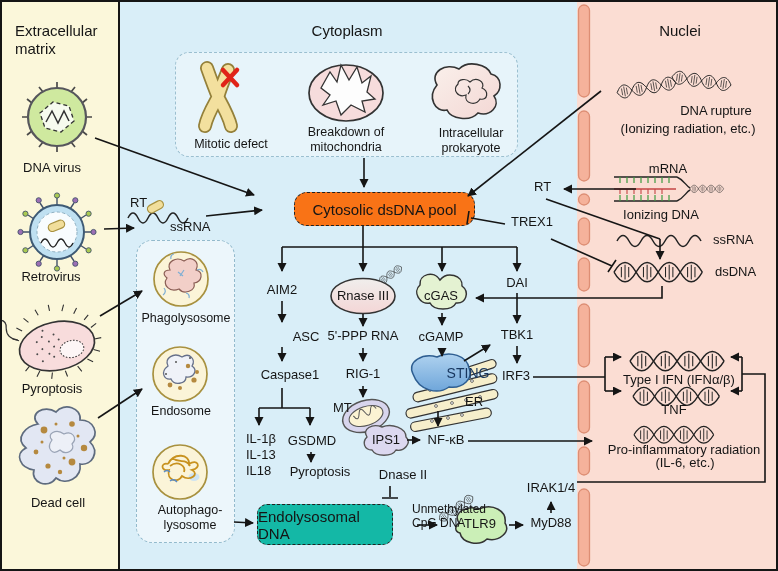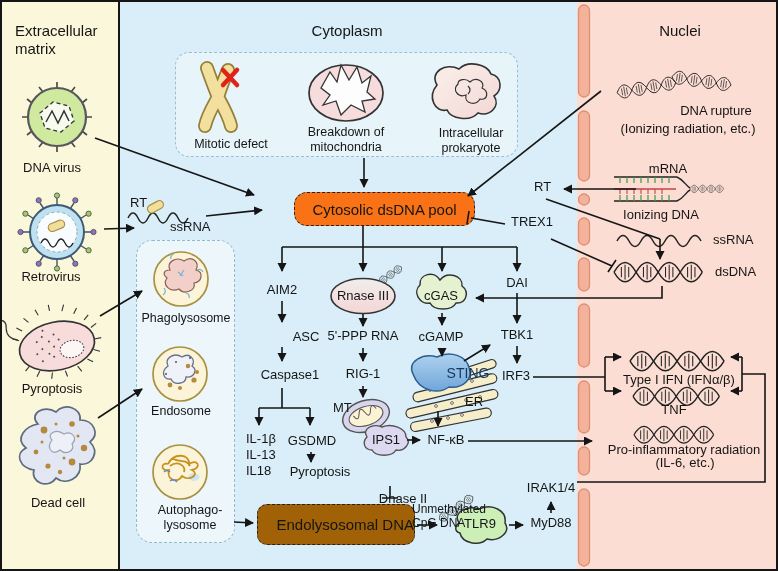--- a/index.html
+++ b/index.html
@@ -10,21 +10,21 @@
   .bg-mid{left:120px;width:457px;background:#D9EEF8;}
   .bg-right{left:577px;width:201px;background:#FBDDD3;}
   .frame{position:absolute;inset:0;border:2px solid #151515;z-index:40;pointer-events:none;}
   .box{position:absolute;z-index:1;box-sizing:border-box;}
   .topbox{left:175px;top:52px;width:343px;height:105px;background:#E7F4FA;
           border:1.4px dashed #9BBFD0;border-radius:14px;}
   .orgbox{left:136px;top:240px;width:99px;height:303px;background:#ECF6FB;
           border:1.4px dashed #93BACC;border-radius:16px;}
   .poolbox{left:272px;top:192px;width:181px;height:34px;background:#f97316;
            border:1.6px dashed #222;border-radius:13px;display:flex;align-items:center;justify-content:center;margin-left:22px;}
-  .endobox{left:257px;top:504px;width:158px;height:41px;background:#a16207;
+  .endobox{left:257px;top:504px;width:136px;height:41px;background:#14b8a6;
            border:1.6px dashed #222;border-radius:10px;display:flex;align-items:center;justify-content:flex-end;}
   .layer{position:absolute;left:0;top:0;z-index:2;}
   .lbl{position:absolute;z-index:3;font-size:13px;line-height:1.15;white-space:nowrap;color:#151515;}
   .c{transform:translateX(-50%);text-align:center;}
   .title{font-weight:normal;font-size:15px;}
   .sm{font-size:12px;}
   .md{font-size:12.5px;}
   .big{font-size:15px;}
   .two{white-space:normal;line-height:1.18;}
   .sting-t{color:#17365E;font-size:14px;margin-left:28px;}
@@ -373,21 +373,21 @@
   <div class="lbl c" style="left:517px;top:328px;">TBK1</div>
   <div class="lbl c" style="left:516px;top:369px;">IRF3</div>
 
   <div class="lbl c md" style="left:186px;top:311px;">Phagolysosome</div>
   <div class="lbl c md" style="left:181px;top:404px;">Endosome</div>
   <div class="lbl c md two" style="left:190px;top:503px;">
     <div>Autophago-</div>
     <div>lysosome</div>
   </div>
 
-  <div class="lbl c" style="left:391px;top:492px;padding-left:24px;">Dnase II</div>
+  <div class="lbl c" style="left:391px;top:468px;padding-left:24px;">Dnase II</div>
   <div class="lbl sm two" style="left:412px;top:476px;margin-top:26px;">
     <div>Unmethylated</div>
     <div>CpG DNA</div>
   </div>
   <div class="lbl c" style="left:480px;top:517px;">TLR9</div>
   <div class="lbl c" style="left:551px;top:516px;">MyD88</div>
   <div class="lbl c" style="left:551px;top:481px;">IRAK1/4</div>
 
   <div class="lbl c title" style="left:680px;top:22px;">Nuclei</div>
   <div class="lbl c" style="left:680px;top:104px;margin-left:36px;">DNA rupture</div>

